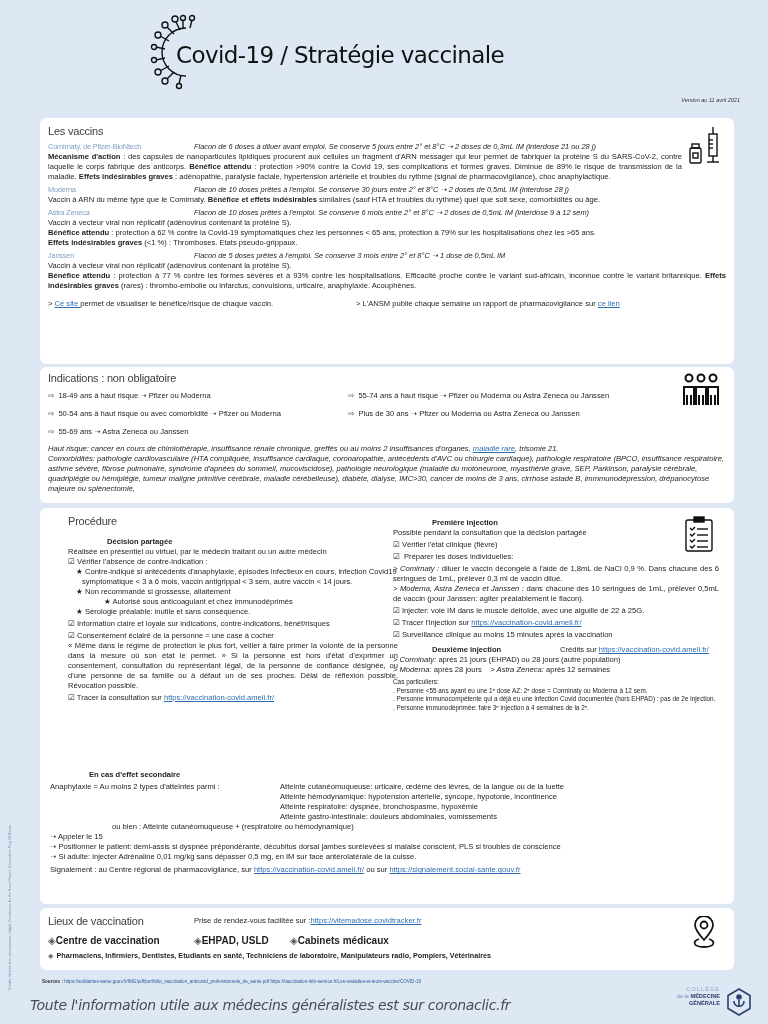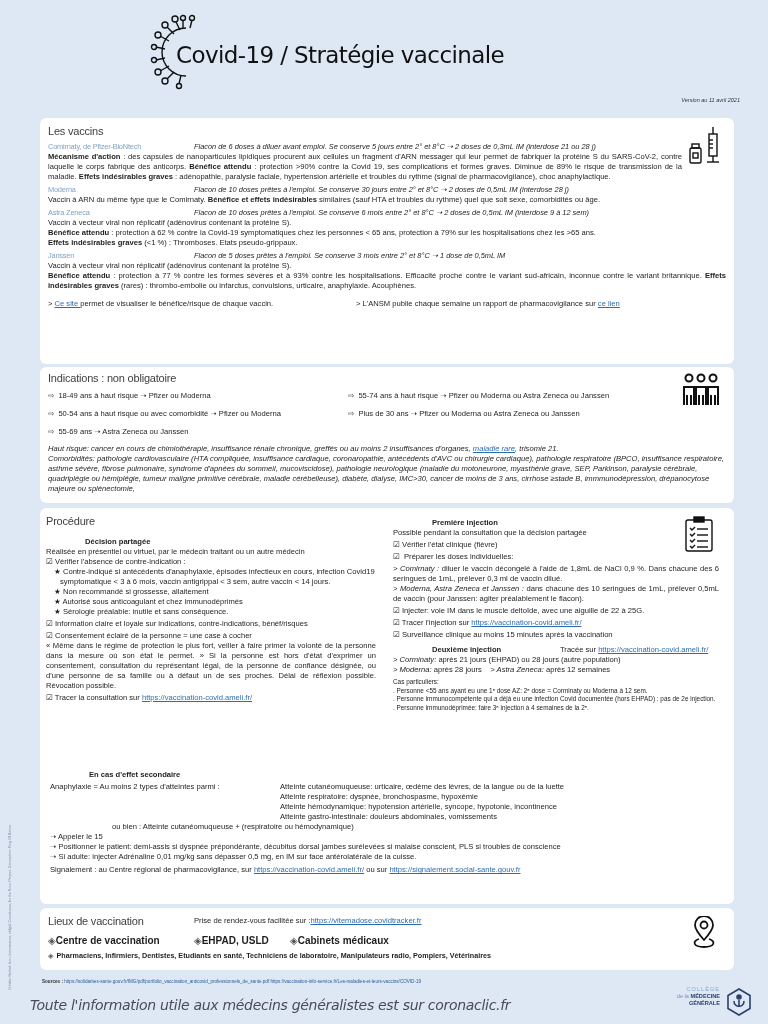--- a/index.html
+++ b/index.html
@@ -52,21 +52,21 @@
 
   
   .indic { left: 40px; top: 367px; width: 694px; height: 136px; padding: 4px 8px; }
   .indic-grid { display: grid; grid-template-columns: 300px 360px; row-gap: 8px; margin-top: 5px; }
   .arrow { color: #444; margin-right: 4px; }
   .indic-notes { margin-top: 7px; font-style: italic; }
   .icon-people { position: absolute; right: 14px; top: 6px; width: 38px; height: 34px; }
 
   
   .proc { left: 40px; top: 508px; width: 694px; height: 396px; padding: 6px 8px; }
-  .col-left { position: absolute; left: 6px; top: 6px; width: 330px; }
+  .col-left { position: absolute; left: 28px; top: 6px; width: 330px; }
   .col-right { position: absolute; left: 353px; top: 6px; width: 326px; }
   .h-sub { font-weight: bold; font-size: 7.6px; margin-top: 4px; margin-left: 39px; }
   .chk { margin-top: 2px; }
   .star-item { padding-left: 10px; text-indent: -6px; }
   .just { text-align: justify; }
   .small { font-size: 6.4px; }
   .icon-clip { position: absolute; right: 20px; top: 8px; width: 30px; height: 36px; }
   .effects { position: absolute; left: 10px; top: 258px; width: 680px; }
   .ana-grid { display: grid; grid-template-columns: 230px 440px; margin-top: 2px; }
 
@@ -208,42 +208,42 @@
 </div>
 
 <div class="card proc">
   <div class="col-left">
     <div class="card-title">Procédure</div>
     <div class="h-sub" style="margin-top:8px;">Décision partagée</div>
     <div>Réalisée en présentiel ou virtuel, par le médecin traitant ou un autre médecin</div>
     <div><span>☑</span> <span class="u">Vérifier l'absence de contre-indication :</span></div>
     <div class="star-item" style="padding-left:14px;"><span>★</span> <span>Contre-indiqué si antécédents d'anaphylaxie, épisodes infectieux en cours, infection Covid19 symptomatique &lt; 3 à 6 mois, vaccin antigrippal &lt; 3 sem, autre vaccin &lt; 14 jours.</span></div>
     <div class="star-item" style="padding-left:14px;"><span>★</span> <span>Non recommandé si grossesse, allaitement</span></div>
-    <div class="star-item" style="padding-left:14px;"><span>★</span> <span>Autorisé sous anticoagulant et chez immunodéprimés</span></div>
+    <div class="star-item" style="padding-left:14px;margin-left:28px;"><span>★</span> <span>Autorisé sous anticoagulant et chez immunodéprimés</span></div>
     <div class="star-item" style="padding-left:14px;"><span>★</span> <span>Sérologie préalable: inutile et sans conséquence.</span></div>
     <div class="chk"><span>☑</span> <span class="u">Information claire et loyale </span><span>sur indications, contre-indications, bénéf/risques</span></div>
     <div class="chk"><span>☑</span> <span class="u">Consentement éclairé de la personne </span><span>= une case à cocher</span></div>
     <div class="just">« Même dans le régime de protection le plus fort, veiller à faire primer la volonté de la personne dans la mesure où son état le permet. » Si la personne est hors d'état d'exprimer un consentement, consultation du représentant légal, de la personne de confiance désignée, ou d'une personne de sa famille ou à défaut un de ses proches. Délai de réflexion possible. Révocation possible.</div>
     <div class="chk"><span>☑</span> <span class="u">Tracer la consultation</span><span> sur </span><a class="link">https://vaccination-covid.ameli.fr/</a></div>
   </div>
 
   <div class="col-right">
     <div class="h-sub">Première injection</div>
     <div>Possible pendant la consultation que la décision partagée</div>
     <div class="chk"><span>☑</span> <span class="u">Vérifier l'état clinique</span><span> (fièvre)</span></div>
     <div class="chk"><span>☑</span>&nbsp; <span class="u">Préparer les doses individuelles:</span></div>
     <div class="just" style="margin-top:2px;"><i>&gt; Comirnaty :</i><span> diluer le vaccin décongelé à l'aide de 1,8mL de NaCl 0,9 %. Dans chacune des 6 seringues de 1mL, prélever 0,3 ml de vaccin dilué.</span></div>
     <div class="just"><i>&gt; Moderna, Astra Zeneca et Janssen :</i><span> dans chacune des 10 seringues de 1mL, prélever 0,5mL de vaccin (pour Janssen: agiter préalablement le flacon).</span></div>
     <div class="chk"><span>☑</span> <span class="u">Injecter</span><span>: voie IM dans le muscle deltoïde, avec une aiguille de 22 à 25G.</span></div>
     <div class="chk"><span>☑</span> <span class="u">Tracer l'injection </span><span>sur </span><a class="link">https://vaccination-covid.ameli.fr/</a></div>
     <div class="chk"><span>☑</span> <span class="u">Surveillance clinique</span><span> au moins 15 minutes après la vaccination</span></div>
 
     <div style="margin-top:5px; display:flex;">
       <span class="h-sub" style="margin-top:0; width:128px;">Deuxième injection</span>
-      <span><span>Tracée sur </span><a class="link">https://vaccination-covid.ameli.fr/</a></span>
+      <span><span>Crédits sur </span><a class="link">https://vaccination-covid.ameli.fr/</a></span>
     </div>
     <div><i>&gt; Corminaty:</i><span> après 21 jours (EHPAD) ou 28 jours (autre population)</span></div>
     <div><i>&gt; Moderna:</i><span> après 28 jours</span>&nbsp;&nbsp;&nbsp;&nbsp;<i>&gt; Astra Zeneca:</i><span> après 12 semaines</span></div>
     <div class="small u" style="margin-top:3px;">Cas particuliers:</div>
     <div class="small">. Personne &lt;55 ans ayant eu une 1ᵉ dose AZ: 2ᵉ dose = Corminaty ou Moderna à 12 sem.</div>
     <div class="small">. Personne immunocompétente qui a déjà eu une infection Covid documentée (hors EHPAD) : pas de 2e injection.</div>
     <div class="small">. Personne immunodéprimée: faire 3ᵉ injection à 4 semaines de la 2ᵉ.</div>
   </div>
 
   <svg class="icon-clip" viewBox="0 0 30 36" fill="none" stroke="#111" stroke-width="1.4">
@@ -258,22 +258,22 @@
     <path d="M6 30 l2 2 l3 -3"></path>
       <line x1="13" y1="31" x2="24" y2="31"></line>
   </svg>
 
   <div class="effects">
     <div class="h-sub">En cas d'effet secondaire</div>
     <div class="ana-grid">
       <div><span class="u">Anaphylaxie </span><span>= Au moins 2 types d'atteintes parmi :</span></div>
       <div>
         <div>Atteinte cutanéomuqueuse: urticaire, œdème des lèvres, de la langue ou de la luette</div>
+        <div>Atteinte hémodynamique: hypotension artérielle, syncope, hypotonie, incontinence</div>
         <div>Atteinte respiratoire: dyspnée, bronchospasme, hypoxémie</div>
-        <div>Atteinte hémodynamique: hypotension artérielle, syncope, hypotonie, incontinence</div>
         <div>Atteinte gastro-intestinale: douleurs abdominales, vomissements</div>
       </div>
     </div>
     <div style="padding-left:62px;">ou bien : Atteinte cutanéomuqueuse + (respiratoire ou hémodynamique)</div>
     <div>➝ Appeler le 15</div>
     <div>➝ Positionner le patient: demi-assis si dyspnée prépondérante, décubitus dorsal jambes surélevées si malaise conscient, PLS si troubles de conscience</div>
     <div>➝ Si adulte: injecter Adrénaline 0,01 mg/kg sans dépasser 0,5 mg, en IM sur face antérolatérale de la cuisse.</div>
     <div style="margin-top:3px;"><span class="u">Signalement </span><span>: au Centre régional de pharmacovigilance, sur </span><a class="link">https://vaccination-covid.ameli.fr/</a><span> ou sur </span><a class="link">https://signalement.social-sante.gouv.fr</a></div>
   </div>
 </div>

